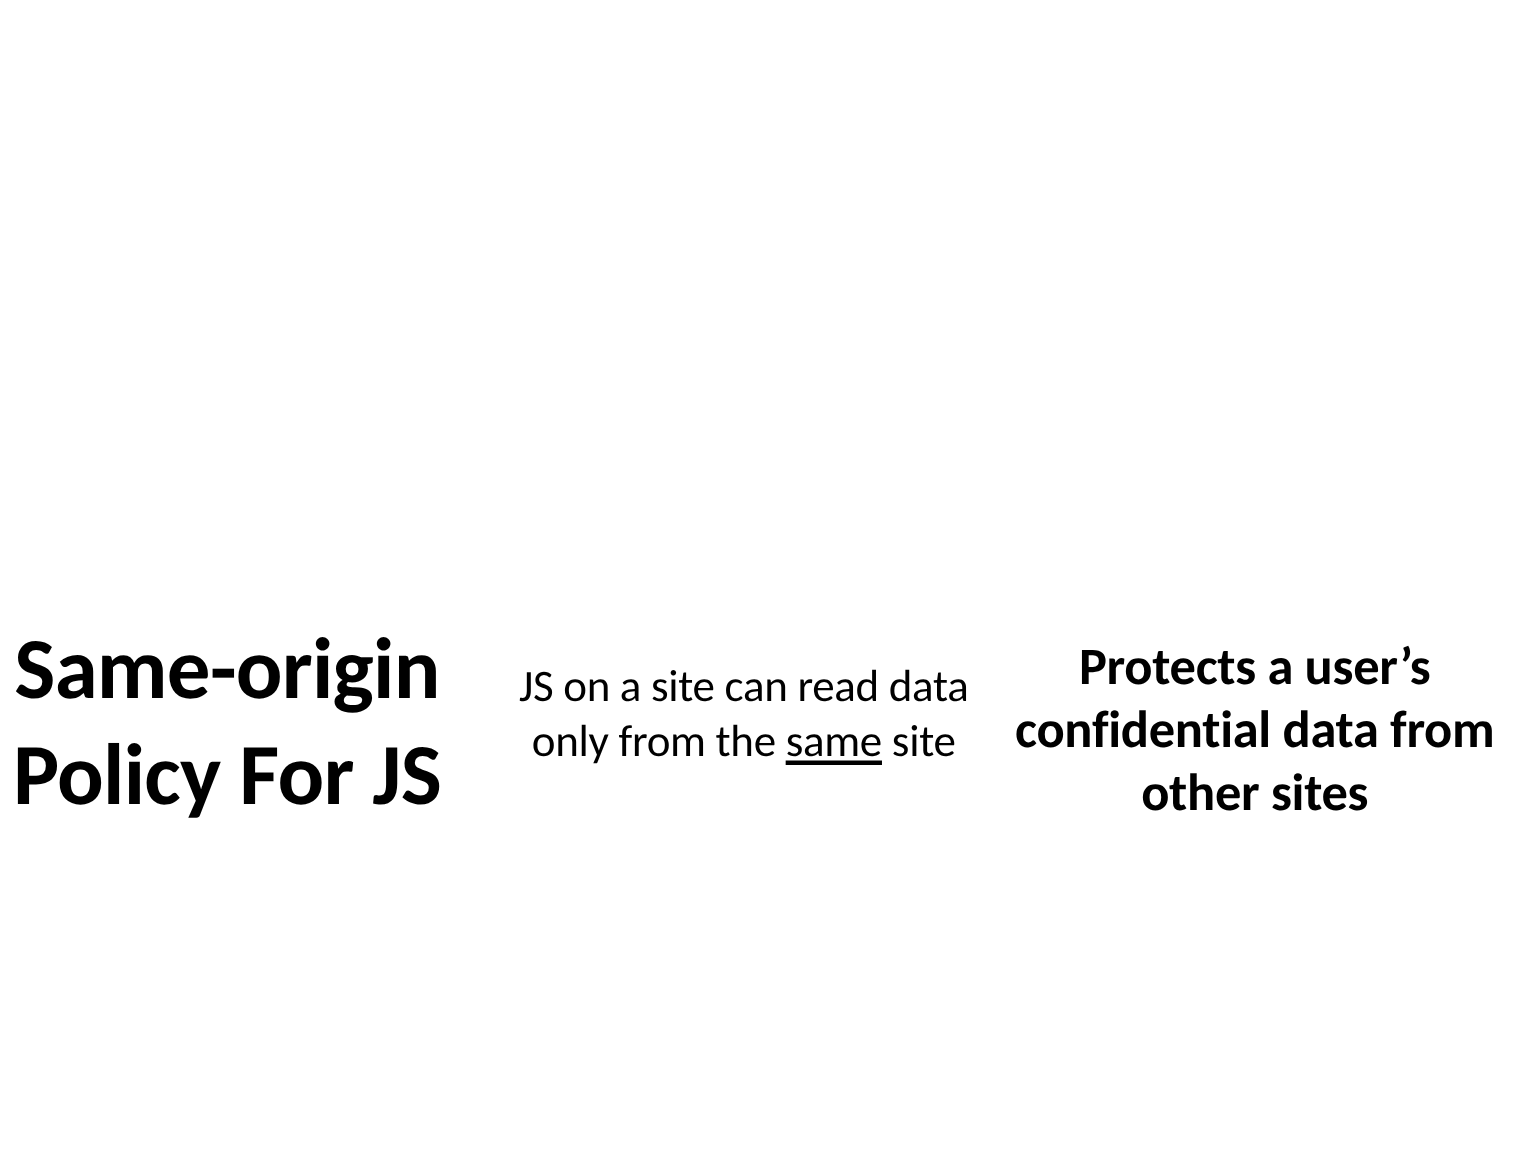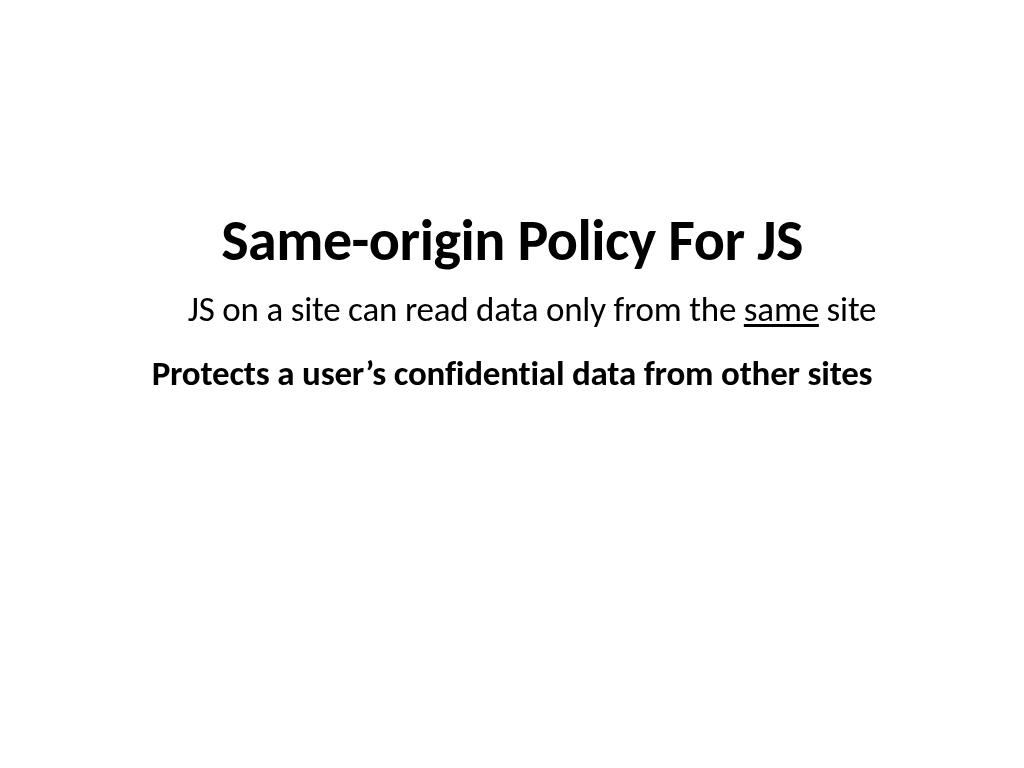--- a/index.html
+++ b/index.html
@@ -13,33 +13,33 @@
       background: #ffffff;
       font-family: Calibri, "Segoe UI", Arial, sans-serif;
       color: #000000;
       overflow: hidden;
       position: relative;
     }
     .slide {
       width: 100%;
       height: 100%;
       display: flex;
-      flex-direction: column;
+      flex-direction: row;
       align-items: center;
       padding-top: 205px;
     }
     .title {
       font-size: 58px;
       font-weight: 700;
       text-align: center;
       letter-spacing: -0.5px;
       margin-bottom: 12px;
     }
     .subtitle {
-      font-size: 35px;
+      font-size: 30px;
       font-weight: 400;
       text-align: center;
       margin-bottom: 22px;
       letter-spacing: -0.2px;
       margin-left: 40px;
     }
     .underline {
       text-decoration: underline;
       text-underline-offset: 3px;
     }

